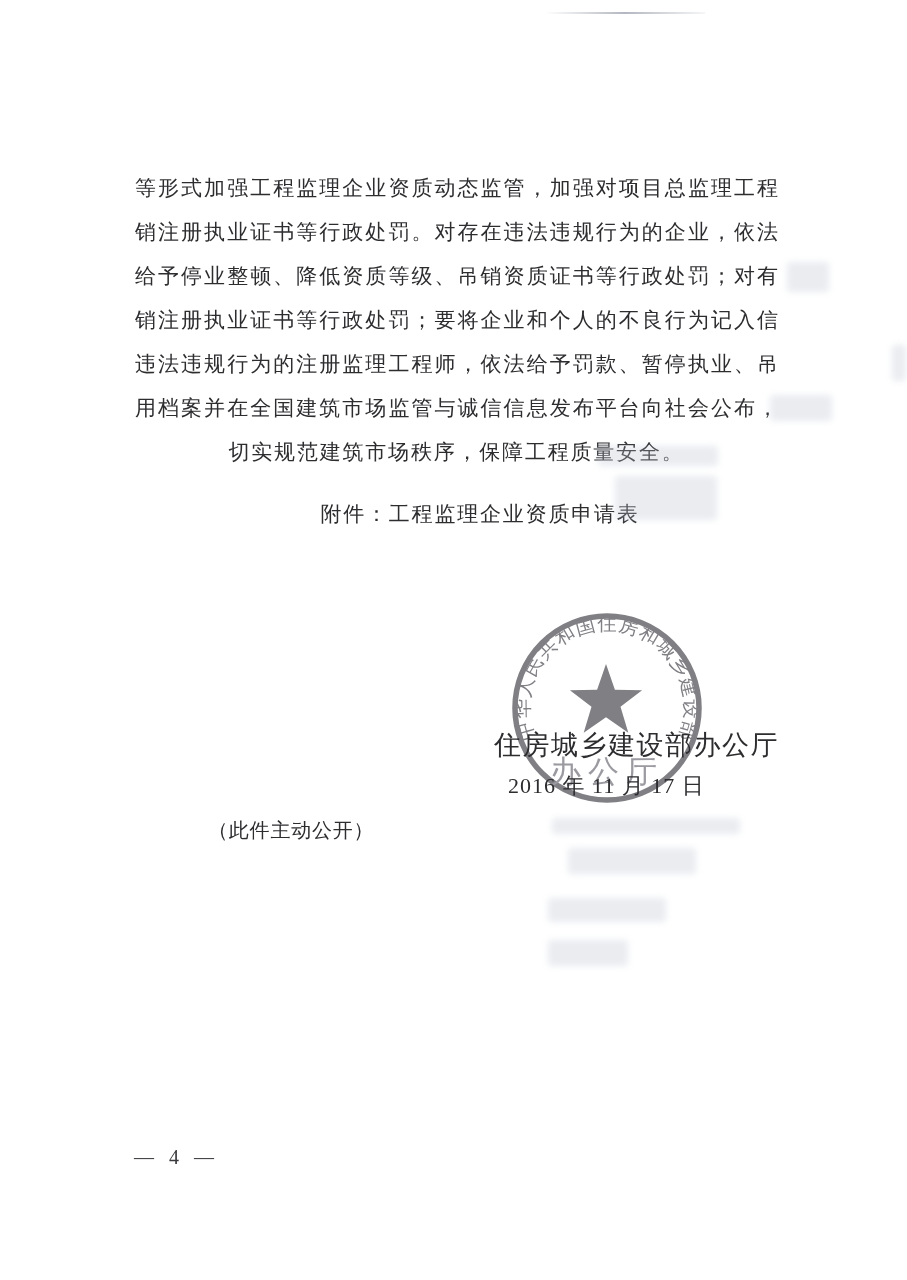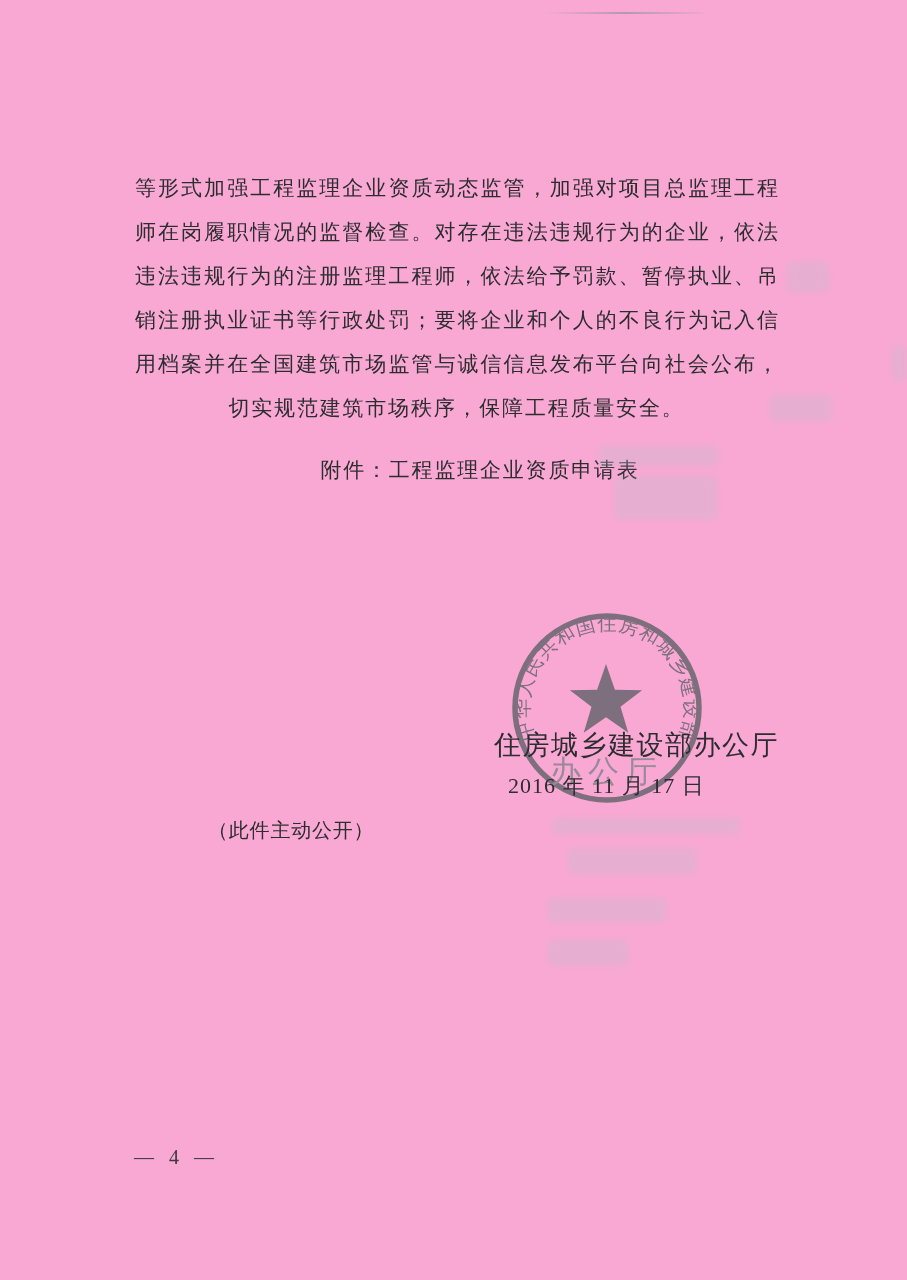--- a/index.html
+++ b/index.html
@@ -1,20 +1,20 @@
 <!DOCTYPE html>
 <html><head>
 <meta charset="utf-8">
 <style>
   html,body{margin:0;padding:0;background:#e8e8e8;}
   .page{
     position:relative;
     width:907px;height:1280px;
     margin:0 auto;
-    background:#f9a8d4;
+    background:#ffffff;
     overflow:hidden;
     font-family:"Liberation Serif","DejaVu Serif",serif;
     color:#2d2d30;
   }
   
   .body-text{
     position:absolute;left:135px;top:166px;width:643px;
     font-size:21px;
   }
   .bline{
@@ -79,23 +79,24 @@
   <div class="artifact" style="left:598px;top:446px;width:120px;height:20px;"></div>
   <div class="artifact" style="left:615px;top:476px;width:102px;height:44px;"></div>
   <div class="artifact" style="left:892px;top:345px;width:14px;height:36px;"></div>
   <div class="artifact" style="left:552px;top:818px;width:188px;height:16px;"></div>
   <div class="artifact" style="left:568px;top:848px;width:128px;height:26px;"></div>
   <div class="artifact" style="left:548px;top:898px;width:118px;height:24px;"></div>
   <div class="artifact" style="left:548px;top:940px;width:80px;height:26px;"></div>
 
   <div class="body-text">
     <div class="bline just">等形式加强工程监理企业资质动态监管，加强对项目总监理工程</div>
-    <div class="bline just">师在岗履职情况的监督检查。对存在违法违规行为的企业，依法</div>
+    <div class="bline just">销注册执业证书等行政处罚。对存在违法违规行为的企业，依法</div>
+    <div class="bline just">给予停业整顿、降低资质等级、吊销资质证书等行政处罚；对有</div>
+    <div class="bline just">销注册执业证书等行政处罚；要将企业和个人的不良行为记入信</div>
     <div class="bline just">违法违规行为的注册监理工程师，依法给予罚款、暂停执业、吊</div>
-    <div class="bline just">销注册执业证书等行政处罚；要将企业和个人的不良行为记入信</div>
     <div class="bline just">用档案并在全国建筑市场监管与诚信信息发布平台向社会公布，</div>
     <div class="bline">切实规范建筑市场秩序，保障工程质量安全。</div>
     <div class="bline indent attachment">附件：工程监理企业资质申请表</div>
   </div>
 
   <svg class="seal" viewBox="0 0 196 196">
     <circle cx="98" cy="98" r="92" fill="none" stroke-width="5.5" stroke="#63636a"></circle>
     <path id="sealArc" d="M 27.3,131 A 78,78 0 1 1 168.7,131" fill="none"></path>
     <text font-size="19.5" font-family="Liberation Serif, DejaVu Serif, serif" fill="#63636a">
       <textPath href="#sealArc" startOffset="3" textLength="307">中华人民共和国住房和城乡建设部</textPath>

